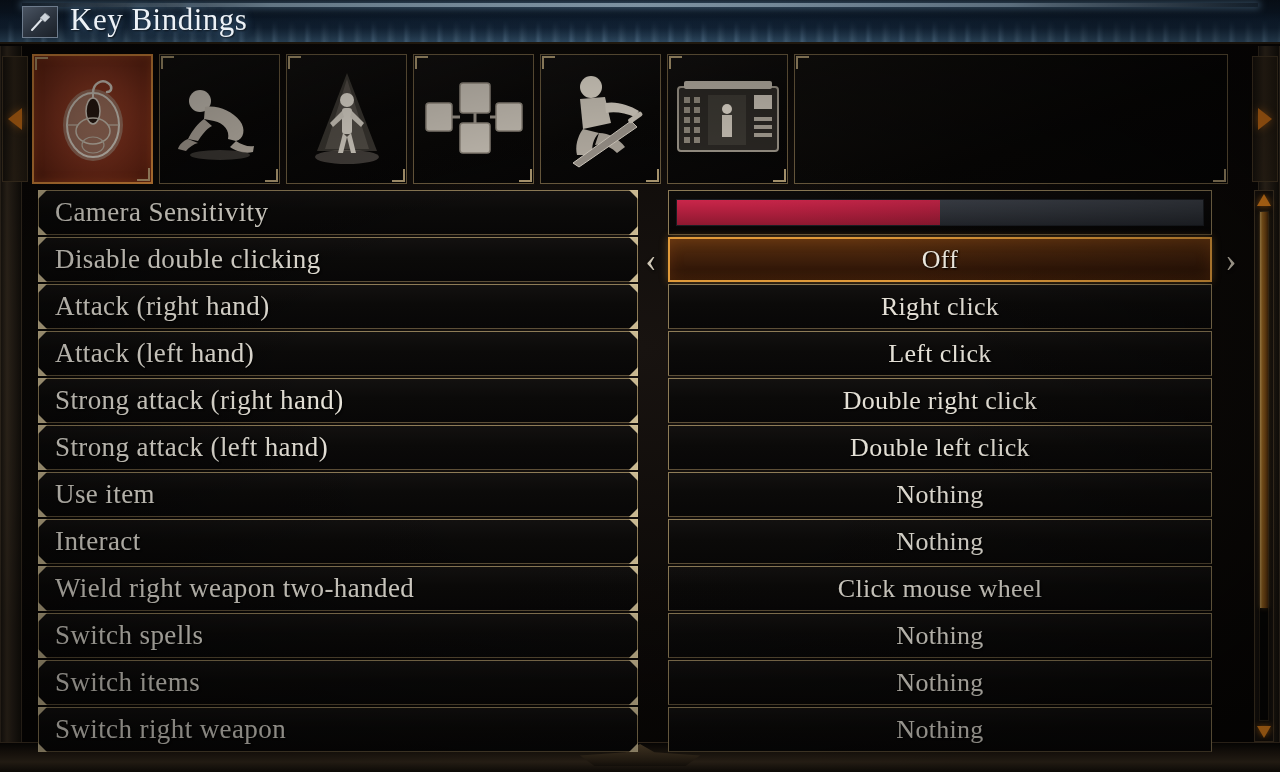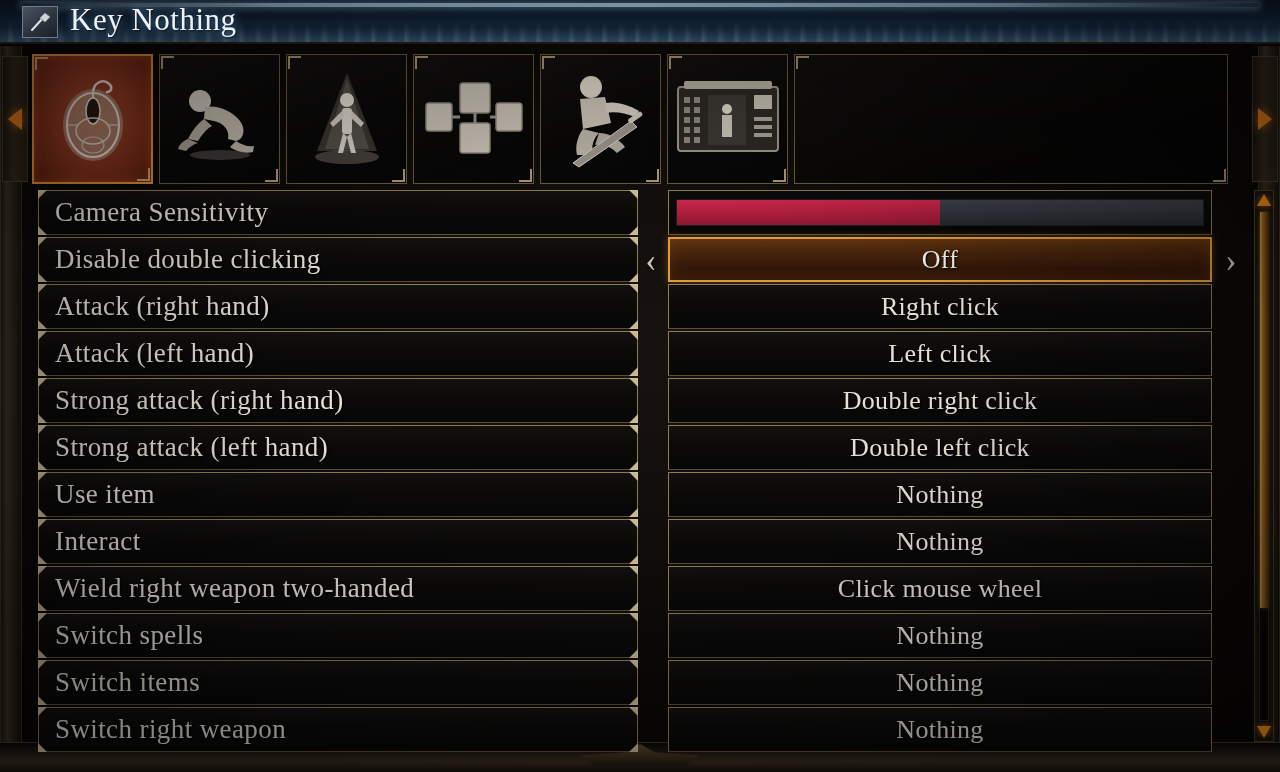--- a/index.html
+++ b/index.html
@@ -353,21 +353,21 @@
 
   <div id="titlebar">
     <div id="title-icon">
       <svg width="24" height="22" viewBox="0 0 24 22" aria-hidden="true">
         <g stroke="#dfe4ea" stroke-width="2" fill="none" stroke-linecap="round">
           <line x1="4" y1="19" x2="15" y2="7"></line>
         </g>
         <path d="M12 7 L17 2 L22 6 L17 11 Z" fill="#cdd3da" stroke="#8d949c" stroke-width="1"></path>
       </svg>
     </div>
-    <div id="title-text">Key Nothing</div>
+    <div id="title-text">Key Bindings</div>
   </div>
 
   <div class="frame-v" id="frame-left"></div>
   <div class="frame-v" id="frame-right"></div>
   <div id="frame-bottom"></div>
 
   <div class="side-pager" id="pager-left">
     <div class="pager-tri"></div>
   </div>
   <div class="side-pager" id="pager-right">

